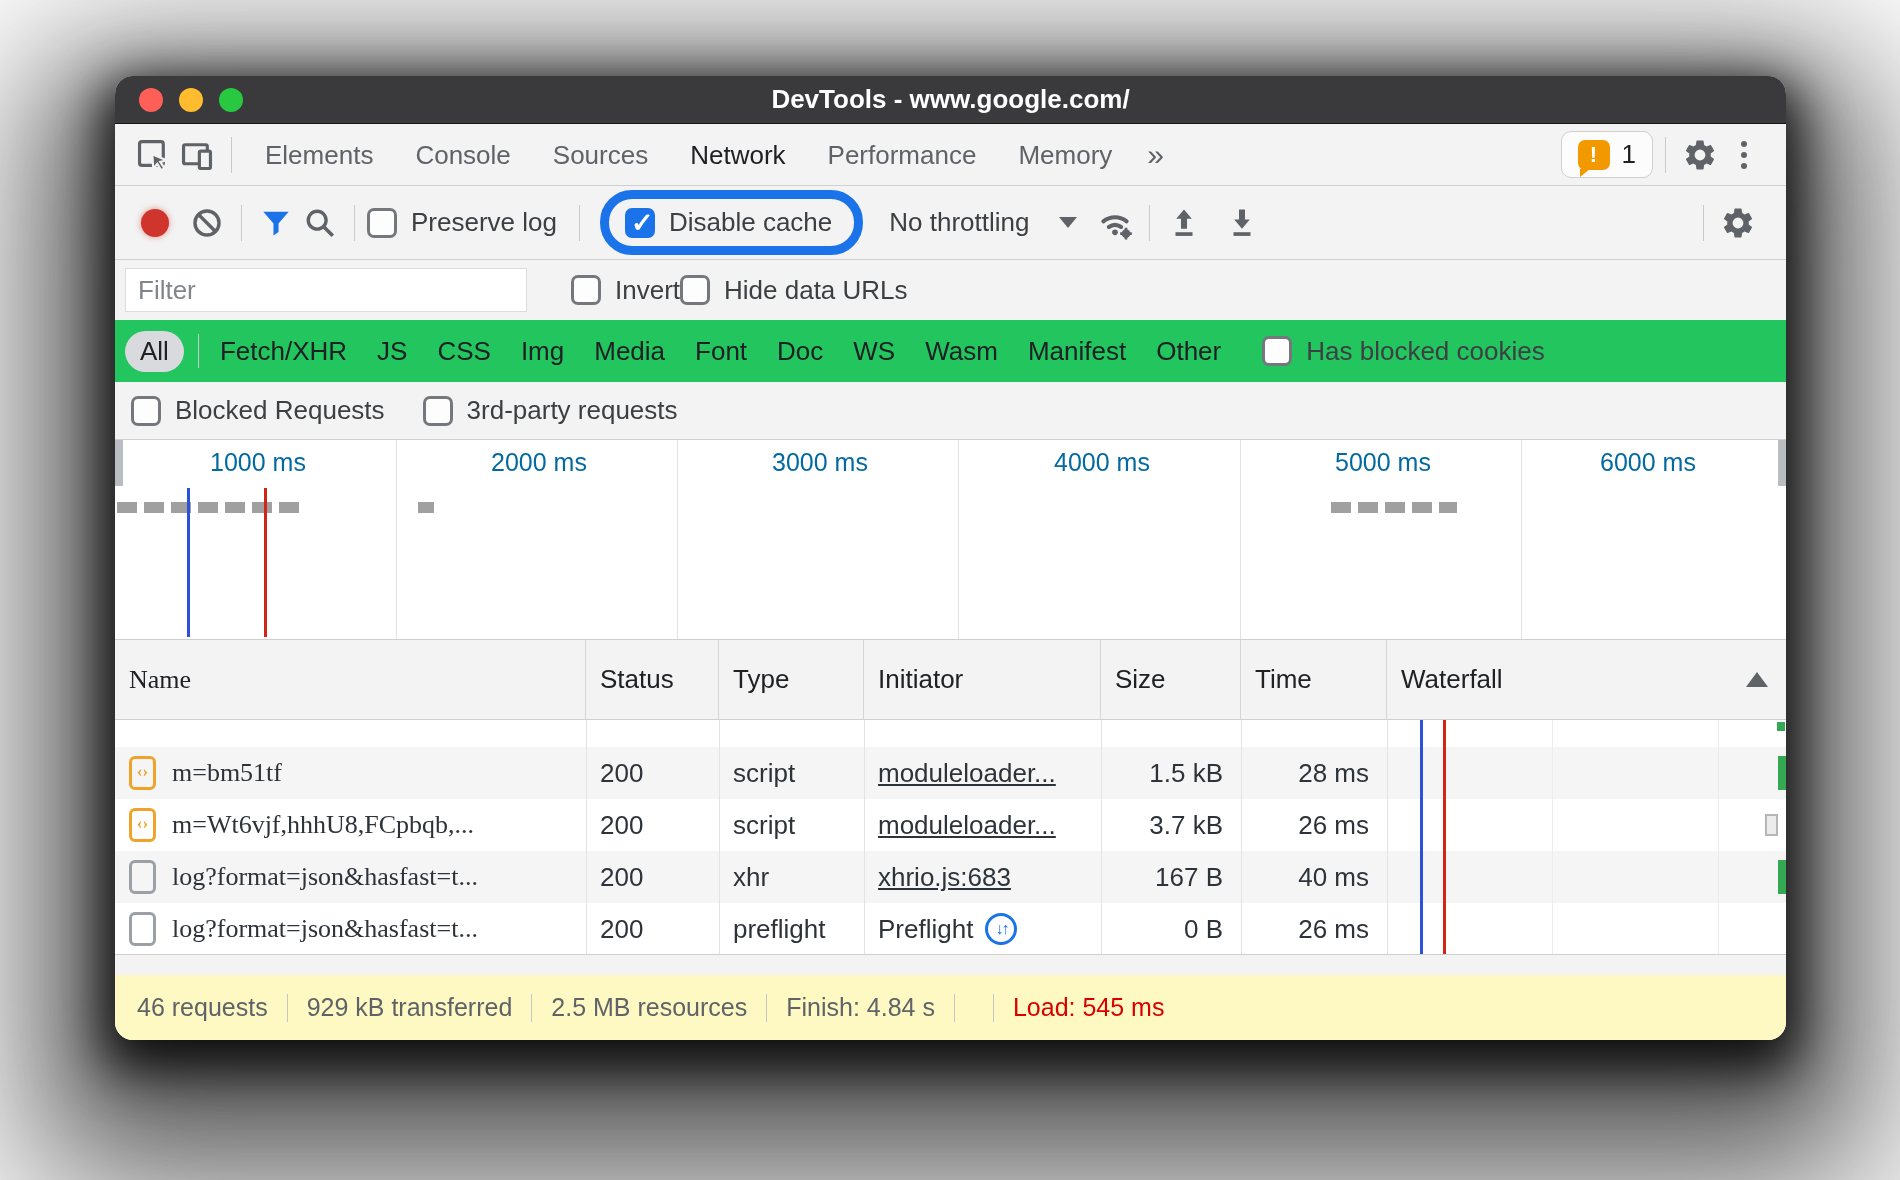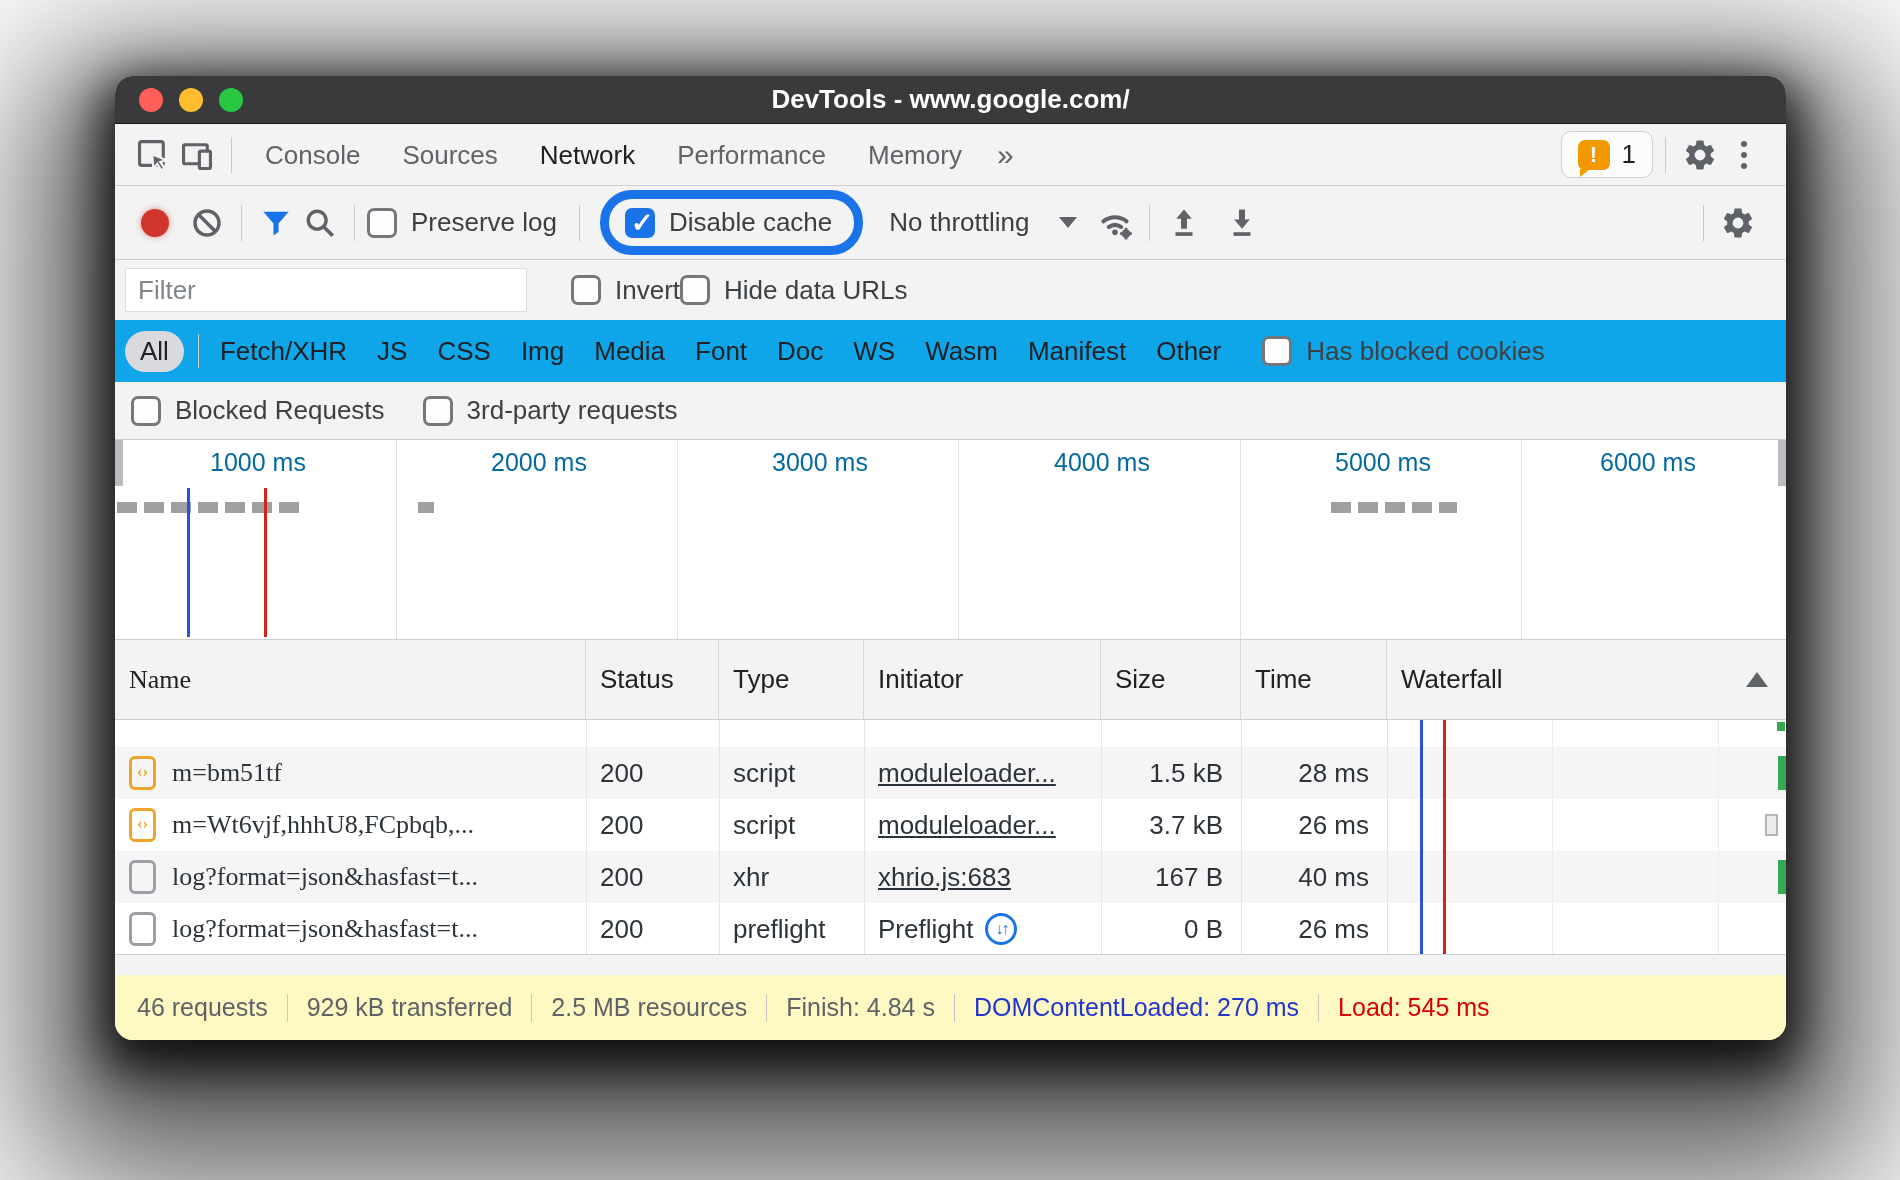--- a/index.html
+++ b/index.html
@@ -64,21 +64,21 @@
 
   
   .filter-row { height:60px; flex:none; background:#f3f3f3; display:flex; align-items:center;
     padding-left:10px; }
   .filter-input { width:402px; height:44px; border:1px solid #dcdcdc; background:#fff;
     font-size:26px; color:#202124; padding:0 12px; font-family:"Liberation Sans",sans-serif; outline:none; }
   .filter-input::placeholder { color:#80868b; }
   .cb-group { display:flex; align-items:center; }
 
   
-  .types-row { height:62px; flex:none; background:#0ea5e9; display:flex; align-items:center;
+  .types-row { height:62px; flex:none; background:#22c55e; display:flex; align-items:center;
     padding-left:10px; font-size:26px; color:#202124; }
   .pill { background:#d8dade; border-radius:22px; padding:5px 15px; flex:none; }
   .type-item { margin:0 15px; white-space:nowrap; flex:none; }
   .types-row .vsep { height:34px; margin:0 6px 0 14px; }
 
   
   .blocked-row { height:58px; flex:none; background:#f3f3f3; border-bottom:1px solid #cfcfcf;
     display:flex; align-items:center; padding-left:16px; font-size:26px; color:#202124; }
 
   
@@ -160,20 +160,21 @@
           <path d="M11.5 11.5 L20.5 15.3 L16.6 16.4 L19.3 20.4 L17.2 21.7 L14.7 17.6 L12.2 20.6 Z" fill="#5f6368" stroke="#f3f3f3" stroke-width="1.4"></path>
         </svg>
       </span>
       <span class="tool-icon">
         <svg width="38" height="38" viewBox="0 0 24 24">
           <rect x="3.5" y="5.5" width="15" height="12" rx="1" fill="none" stroke="#5f6368" stroke-width="2"></rect>
           <rect x="13.5" y="9.5" width="7" height="11" rx="1" fill="#f3f3f3" stroke="#5f6368" stroke-width="2"></rect>
         </svg>
       </span>
       <span class="vsep"></span>
+      <span class="tab">Elements</span>
       <span class="tab">Console</span>
       <span class="tab">Sources</span>
       <span class="tab active">Network</span>
       <span class="tab">Performance</span>
       <span class="tab">Memory</span>
       <span class="tab more">»</span>
       <div class="tab-right">
         <span class="issues">
           <span class="bubble"><i class="tail"></i>!</span>
           <span class="issues-count">1</span>
@@ -422,19 +423,18 @@
 
     <div class="summary">
       <span>46 requests</span>
       <span class="vsep"></span>
       <span>929 kB transferred</span>
       <span class="vsep"></span>
       <span>2.5 MB resources</span>
       <span class="vsep"></span>
       <span>Finish: 4.84 s</span>
       <span class="vsep"></span>
-      <span class="dcl">DOMContentLoaded: 270 ms</span>
       <span class="vsep"></span>
       <span class="load">Load: 545 ms</span>
     </div>
 
   </div>
 </div>
 
 </body></html>

